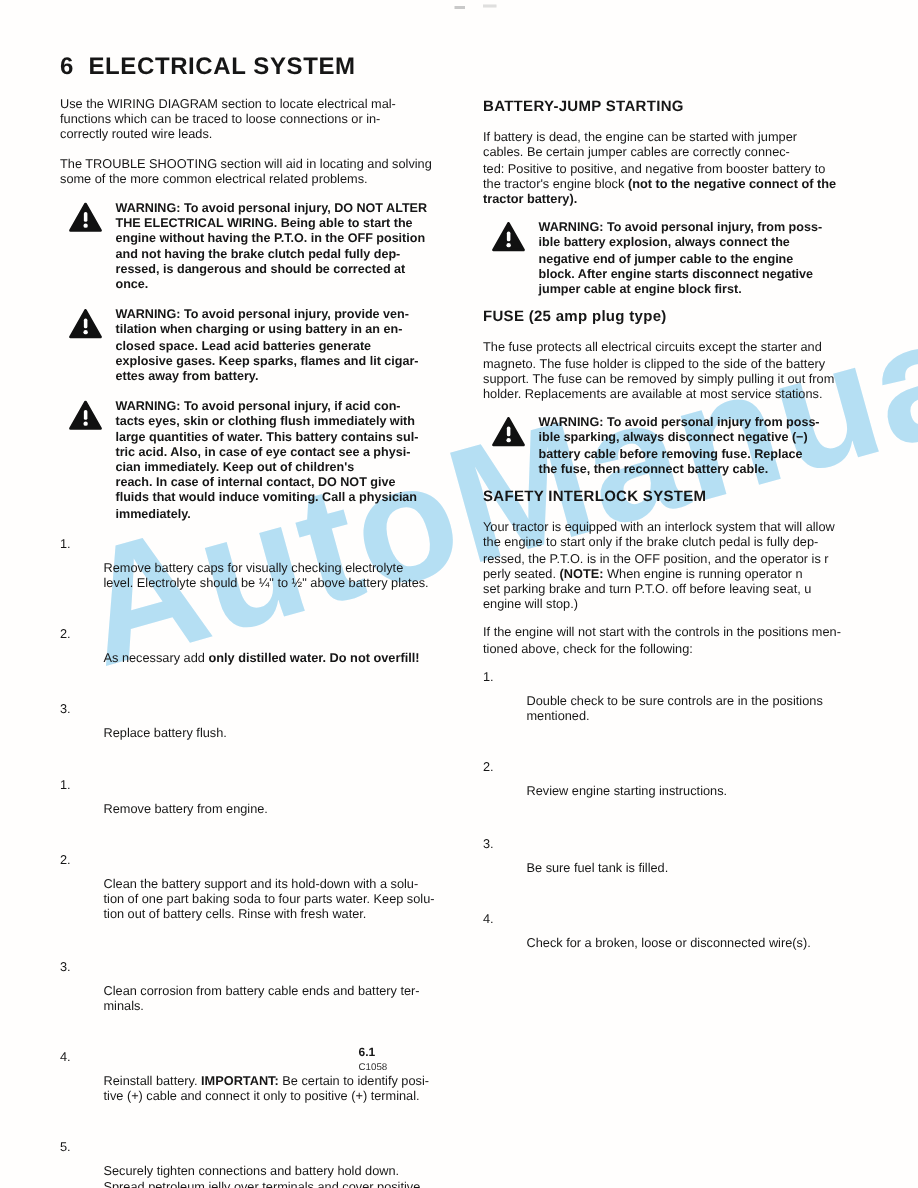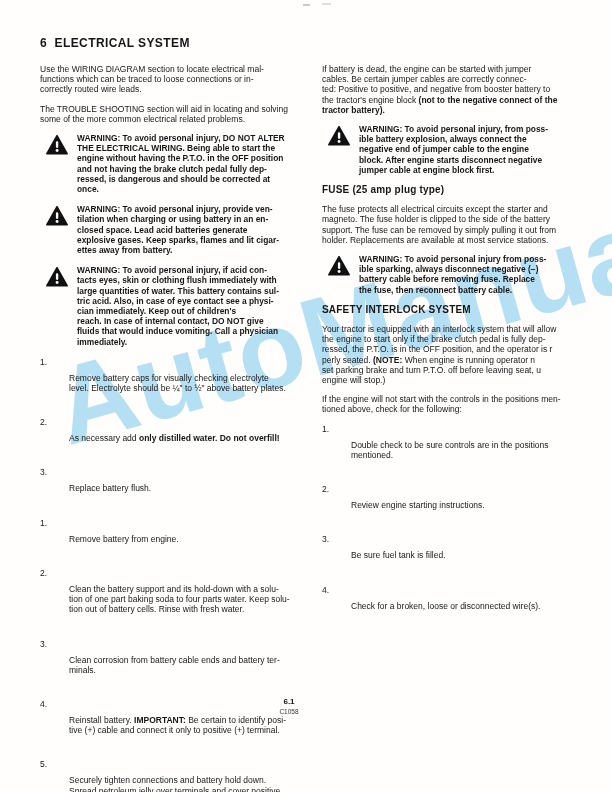--- a/index.html
+++ b/index.html
@@ -8,37 +8,37 @@
     font-family:"Liberation Sans", sans-serif;color:#161616;overflow:hidden;
   }
   .watermark{
     position:absolute;left:58px;top:348px;z-index:0;
     font-size:110px;font-weight:bold;line-height:1.1;letter-spacing:1px;
     transform:rotate(-15.5deg);transform-origin:0 50%;
     color:#aedcf3;opacity:0.9;white-space:nowrap;pointer-events:none;
   }
   .content{position:relative;z-index:1;}
   .page-title{
-    position:absolute;left:40px;top:36px;font-size:12px;font-weight:bold;
+    position:absolute;left:40px;top:36px;font-size:16px;font-weight:bold;
     letter-spacing:.4px;white-space:pre;
   }
   .col{position:absolute;font-size:8.5px;line-height:10.2px;}
   .col-left{left:40px;top:64px;width:268px;}
   .col-right{left:322px;top:64px;width:274px;}
   .t{white-space:pre-line;margin:0 0 9px 0;}
   .heading{font-size:10px;font-weight:bold;letter-spacing:.2px;margin:3px 0 9px 0;}
   .warn{display:flex;align-items:flex-start;margin:2px 0 10px 6px;}
   .tri{flex:0 0 22px;margin-top:2px;}
   .warn-text{font-weight:bold;white-space:pre-line;margin:0 0 0 9px;width:232px;font-size:8.4px;}
   .li{display:flex;align-items:flex-start;margin:0 0 8px 0;}
   .num{flex:0 0 13px;}
   .li-text{white-space:pre-line;margin:16px;flex:1;}
   b{font-weight:bold;}
   .footer{
-    position:absolute;left:239px;top:697px;width:100px;text-align:center;z-index:1;
+    position:absolute;left:239px;top:697px;width:100px;text-align:left;z-index:1;
   }
   .footer .pgnum{font-size:8px;font-weight:bold;margin:0;}
   .footer .code{font-size:6.5px;margin:2px 0 0 0;color:#333;}
   .artifact{position:absolute;background:#c9c9c9;z-index:1;}
   .a1{left:303px;top:4px;width:7px;height:2px;}
   .a2{left:322px;top:3px;width:9px;height:2px;opacity:.6;}
 </style>
 </head>
 <body>
 
@@ -150,20 +150,21 @@
         <span class="num">5.</span>
         <p class="li-text">Securely tighten connections and battery hold down.
 Spread petroleum jelly over terminals and cover positive
 (+) terminal with its protective rubber cap.</p>
       </div>
 
     </div>
 
     <div class="col col-right">
 
+      <div class="heading">BATTERY-JUMP STARTING</div>
 
       <p class="t"><span>If battery is dead, the engine can be started with jumper
 cables. Be certain jumper cables are correctly connec-
 ted: Positive to positive, and negative from booster battery to
 the tractor's engine block </span><b>(not to the negative connect of the
 tractor battery).</b></p>
 
       <div class="warn">
         <span class="tri">
           <svg width="22" height="20" viewBox="0 0 24 22">

